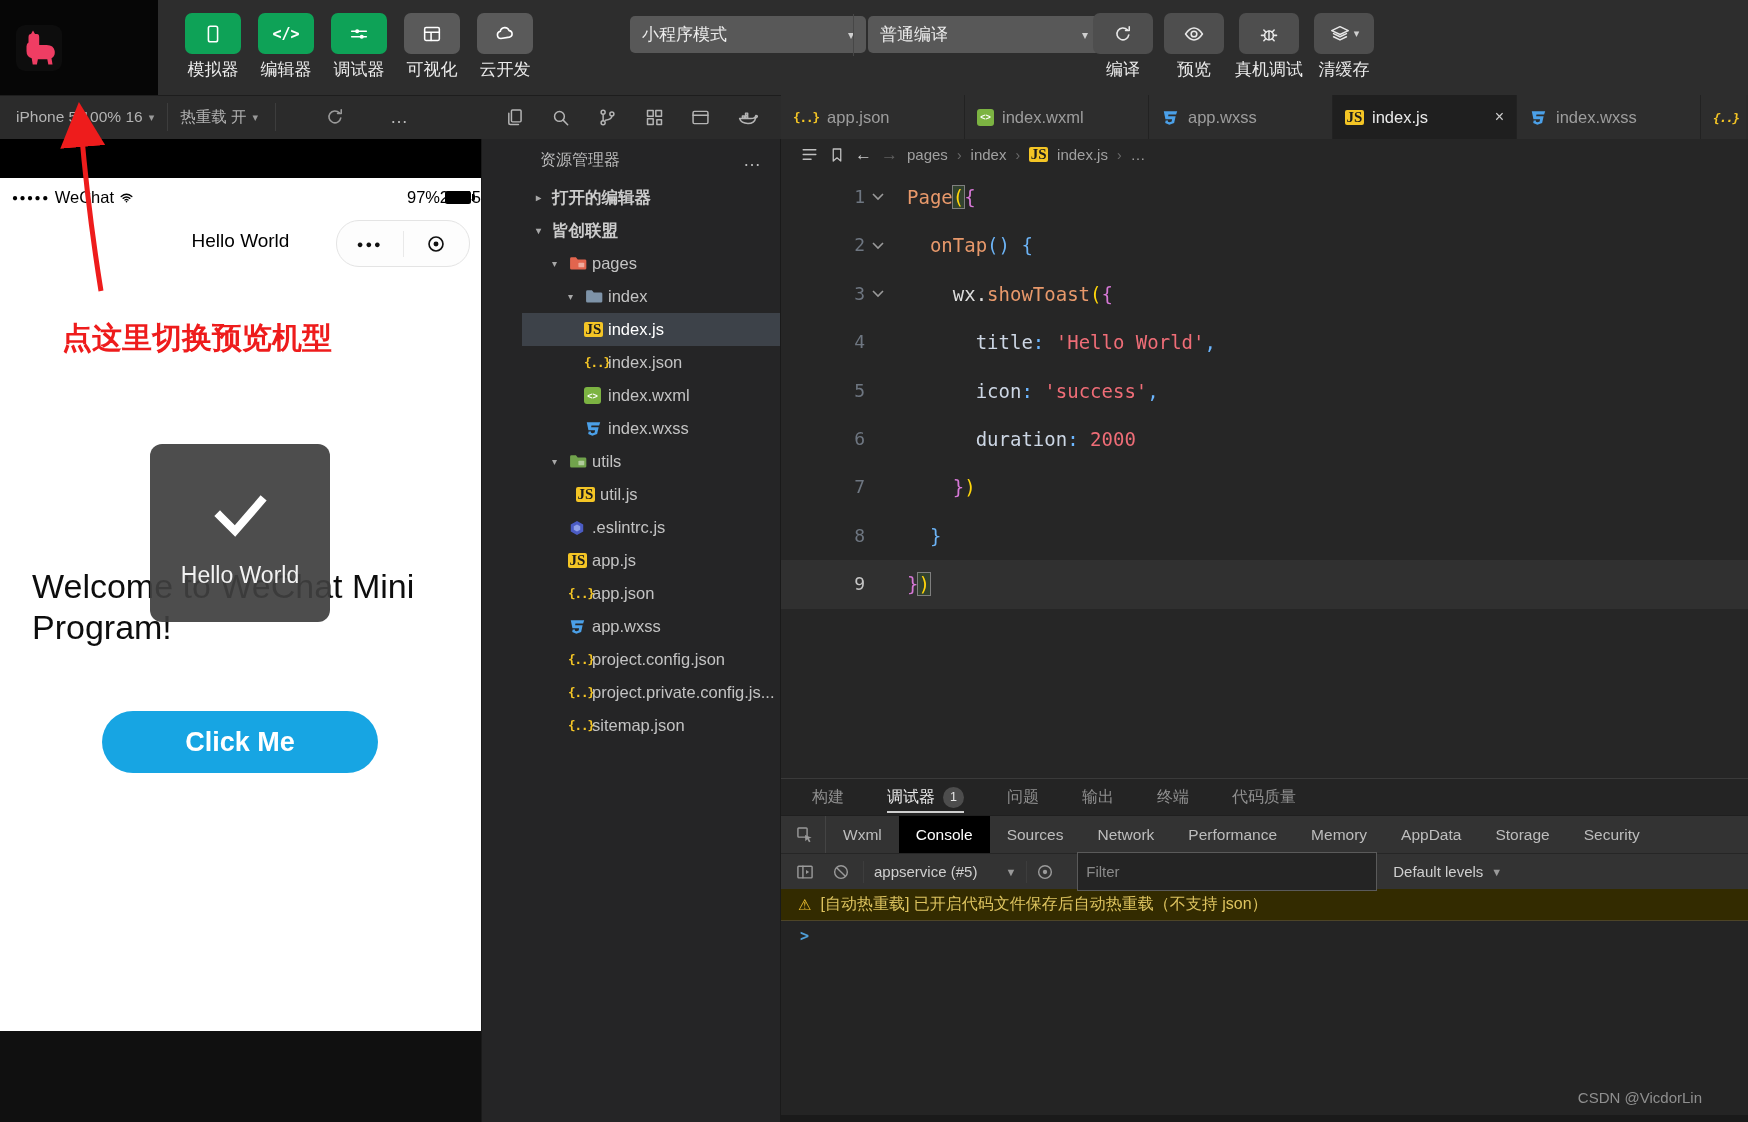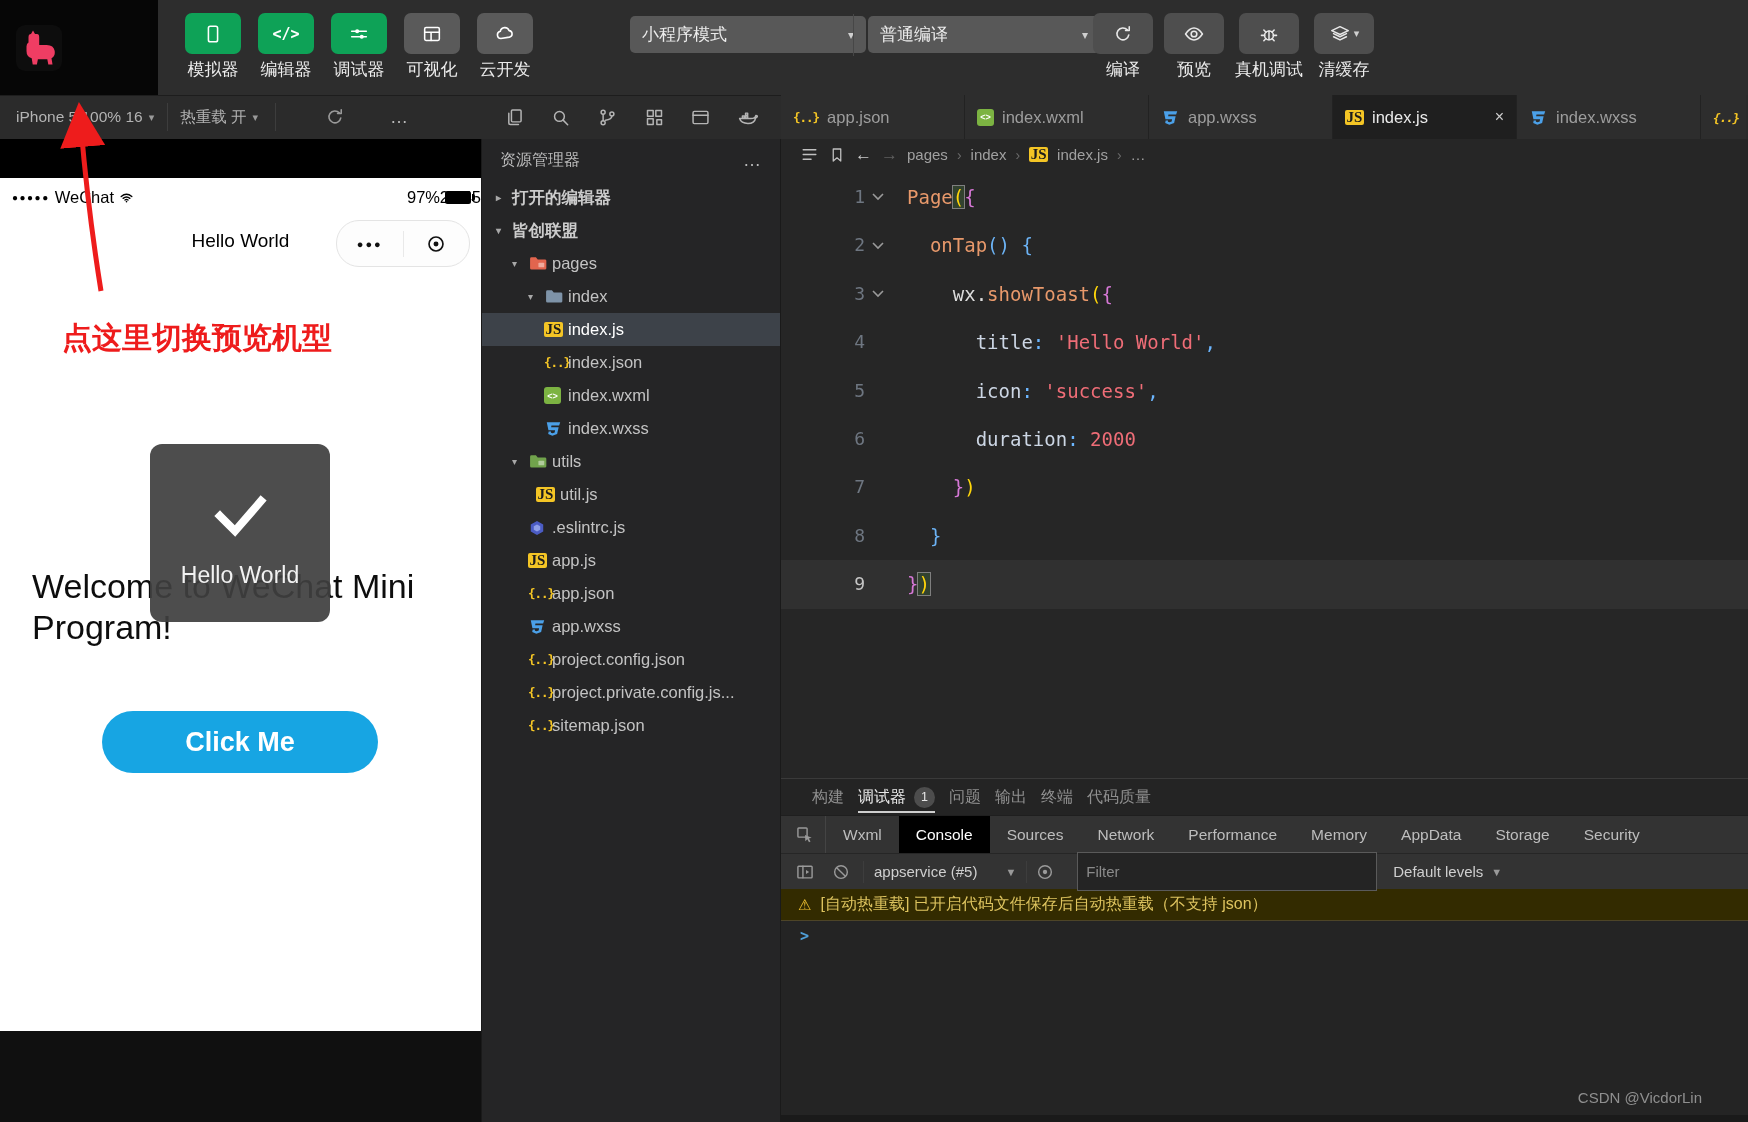--- a/index.html
+++ b/index.html
@@ -63,21 +63,21 @@
   #toast{position:absolute;left:150px;top:266px;width:180px;height:178px;background:rgba(64,64,64,.93);
        border-radius:12px;display:flex;flex-direction:column;align-items:center;z-index:5;}
   #toast .lbl{color:#f2f2f2;font-size:23px;margin-top:6px;}
   #clickme{position:absolute;left:102px;top:533px;width:276px;height:62px;border-radius:31px;background:#17a5e3;
        color:#fff;font-size:27px;font-weight:bold;display:flex;align-items:center;justify-content:center;cursor:pointer;}
   #sim-bottom{left:0;top:1031px;width:481px;height:91px;background:#101010;}
   #annotation{left:62px;top:318px;font-size:30px;font-weight:bold;color:#ee1c1c;z-index:40;white-space:nowrap;}
   #arrow-svg{left:0;top:95px;width:481px;height:330px;z-index:39;pointer-events:none;}
   
   #explorer{left:481px;top:139px;width:300px;height:983px;background:#252526;border-left:1px solid #1a1a1a;
-       border-right:1px solid #1a1a1a;box-sizing:border-box;}
+       border-right:1px solid #1a1a1a;box-sizing:border-box;padding-left:40px;}
   #exp-header{display:flex;align-items:center;height:42px;padding:0 18px;color:#bbbbbb;font-size:16px;}
   #exp-menu{margin-left:auto;font-size:18px;letter-spacing:1px;cursor:pointer;}
   .trow{display:flex;align-items:center;height:33px;color:#c3c3c3;font-size:16.5px;cursor:pointer;white-space:nowrap;}
   .trow.sel{background:#3d4249;color:#fff;}
   .trow.bold{font-weight:bold;color:#cccccc;}
   .trow .arr{width:16px;font-size:10px;color:#a8a8a8;flex:none;}
   .trow .fico{width:24px;flex:none;display:flex;align-items:center;}
   .jsChip{display:inline-flex;width:19px;height:15px;background:#f4c525;color:#1c1c1c;font-size:15px;font-weight:bold;
        align-items:center;justify-content:center;border-radius:2px;font-family:Liberation Serif, serif;}
   .jsonIc{color:#f4c525;font-weight:bold;font-size:12.5px;font-family:"DejaVu Sans Mono",monospace;letter-spacing:-1px;}
@@ -96,21 +96,21 @@
   .cline .ln{width:84px;text-align:right;color:#6e7681;flex:none;font-size:18px;}
   .cline.cur .ln{color:#c6c6c6;}
   .cline .fold{width:26px;flex:none;display:flex;align-items:center;justify-content:center;color:#8a8a8a;}
   .cline .src{white-space:pre;margin-left:16px;}
   .fn{color:#e8996b;} .b1{color:#ffd60a;} .b2{color:#d678d6;} .b3{color:#6cb3f5;}
   .prop{color:#ccd6e4;} .colon{color:#6cb6ff;} .str{color:#ef6d77;} .num{color:#ef6d77;}
   .var{color:#dcdcdc;} .dot{color:#dcdcdc;}
   .m{outline:1px solid #7f7f7f;background:#32422f;}
   
   #panel{left:781px;top:778px;width:967px;height:344px;background:#242424;border-top:1px solid #3a3a3a;box-sizing:border-box;}
-  #panel-tabs{height:36px;display:flex;align-items:center;gap:14px;padding-left:31px;font-size:16px;color:#8f8f8f;}
+  #panel-tabs{height:36px;display:flex;align-items:center;gap:43px;padding-left:31px;font-size:16px;color:#8f8f8f;}
   .ptab{display:flex;align-items:center;gap:8px;height:100%;cursor:pointer;position:relative;}
   .ptab.active{color:#e8e8e8;}
   .ptab.active:after{content:"";position:absolute;left:0;right:0;bottom:2px;height:2px;background:#cfcfcf;}
   .pbadge{width:21px;height:21px;border-radius:50%;background:#4d4d4d;color:#e8e8e8;font-size:12.5px;
        display:flex;align-items:center;justify-content:center;}
   #devtools-row{height:38px;background:#333333;border-top:1px solid #1f1f1f;display:flex;align-items:center;box-sizing:border-box;}
   #inspect-ic{color:#9a9a9a;margin:0 10px 0 14px;display:flex;align-items:center;}
   #devtools-tabs{display:flex;align-items:stretch;height:100%;font-size:15.5px;color:#bdbdbd;border-left:1px solid #444;}
   .dtab{display:flex;align-items:center;padding:0 17px;cursor:pointer;white-space:nowrap;}
   .dtab.active{background:#000;color:#fff;}

